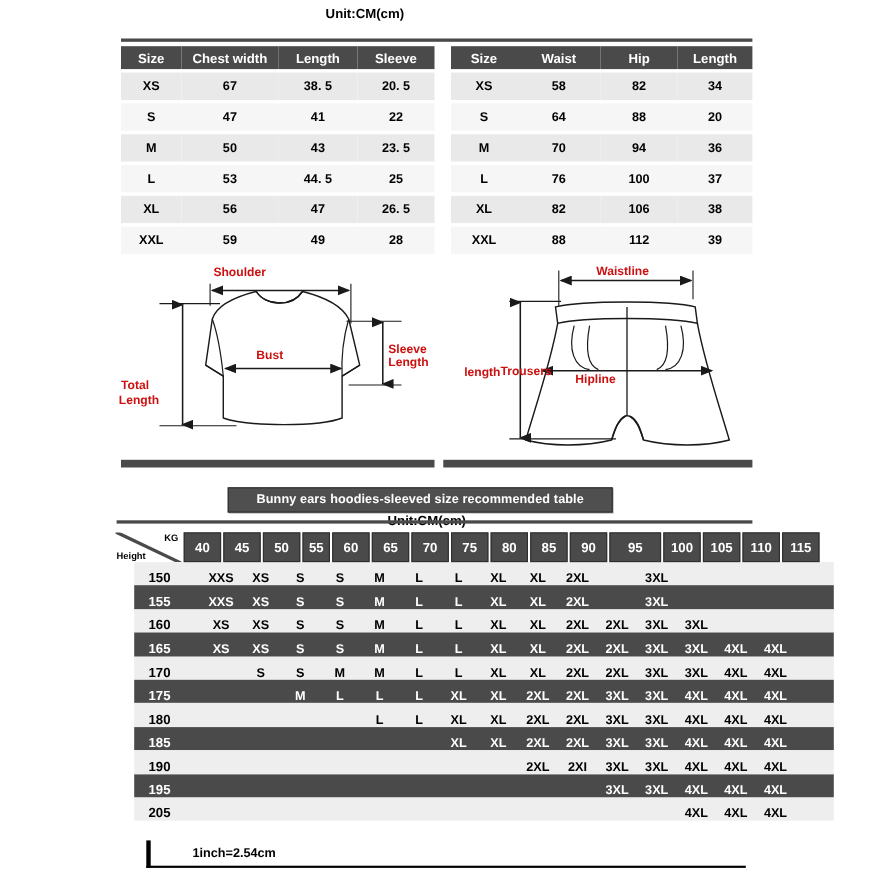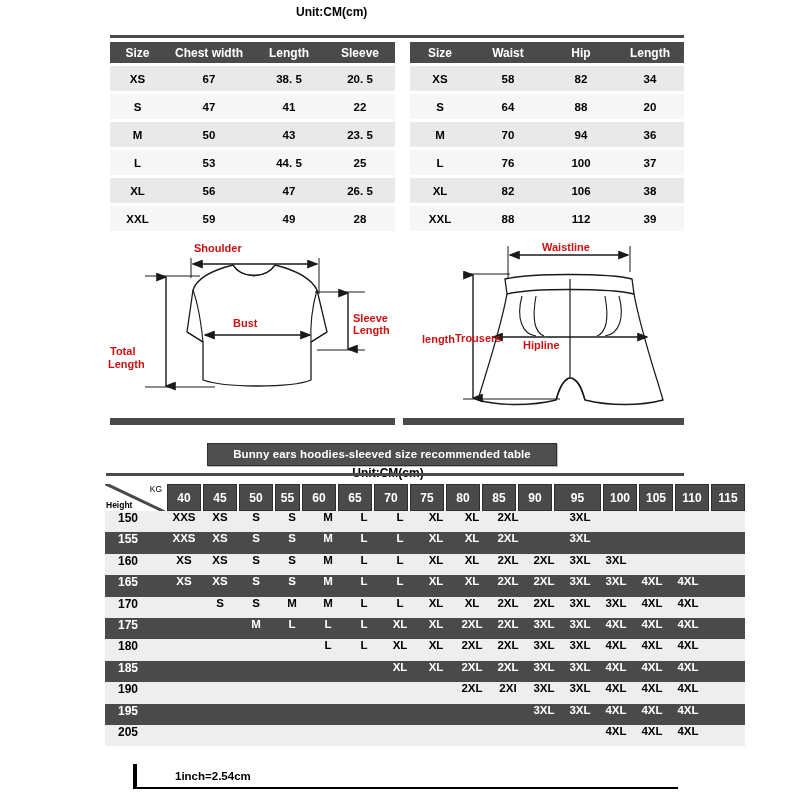--- a/index.html
+++ b/index.html
@@ -57,32 +57,32 @@
   
   .recgrid{position:absolute;left:105px;top:484px;}
   .hdr{display:flex;height:27px;}
   .hdr .corner{
     width:60px;height:27px;background:#ffffff;position:relative;overflow:hidden;
   }
   .hdr .corner .diag{
     position:absolute;left:-4px;top:-4px;width:72px;height:36px;
   }
   .hdr .corner .kg{
-    position:absolute;right:3px;top:0px;font-size:8.5px;font-weight:normal;color:#000;
+    position:absolute;right:3px;top:0px;font-size:8.5px;font-weight:bold;color:#000;
   }
   .hdr .corner .ht{
     position:absolute;left:1px;bottom:1px;font-size:8.5px;font-weight:bold;color:#000;
   }
   .hdr .hc{
     background:#4a4a4a;color:#fff;font-weight:bold;font-size:12px;
     display:flex;align-items:center;justify-content:center;
     height:27px;margin-left:2px;box-sizing:border-box;
     border:1px solid #2f2f2f;
   }
-  .rrow{display:flex;height:21.4px;align-items:flex-start;}
+  .rrow{display:flex;height:21.4px;align-items:flex-end;margin-left:17px;}
   .rrow.light{background:#eeeeee;}
   .rrow.dark{background:#4a4a4a;color:#ffffff;}
   .rrow .rh{
     width:60px;font-weight:bold;font-size:12px;padding-left:13px;
     box-sizing:border-box;
   }
   .rrow .rc{
     font-weight:bold;font-size:11.5px;text-align:center;
     margin-left:2px;box-sizing:border-box;
   }

